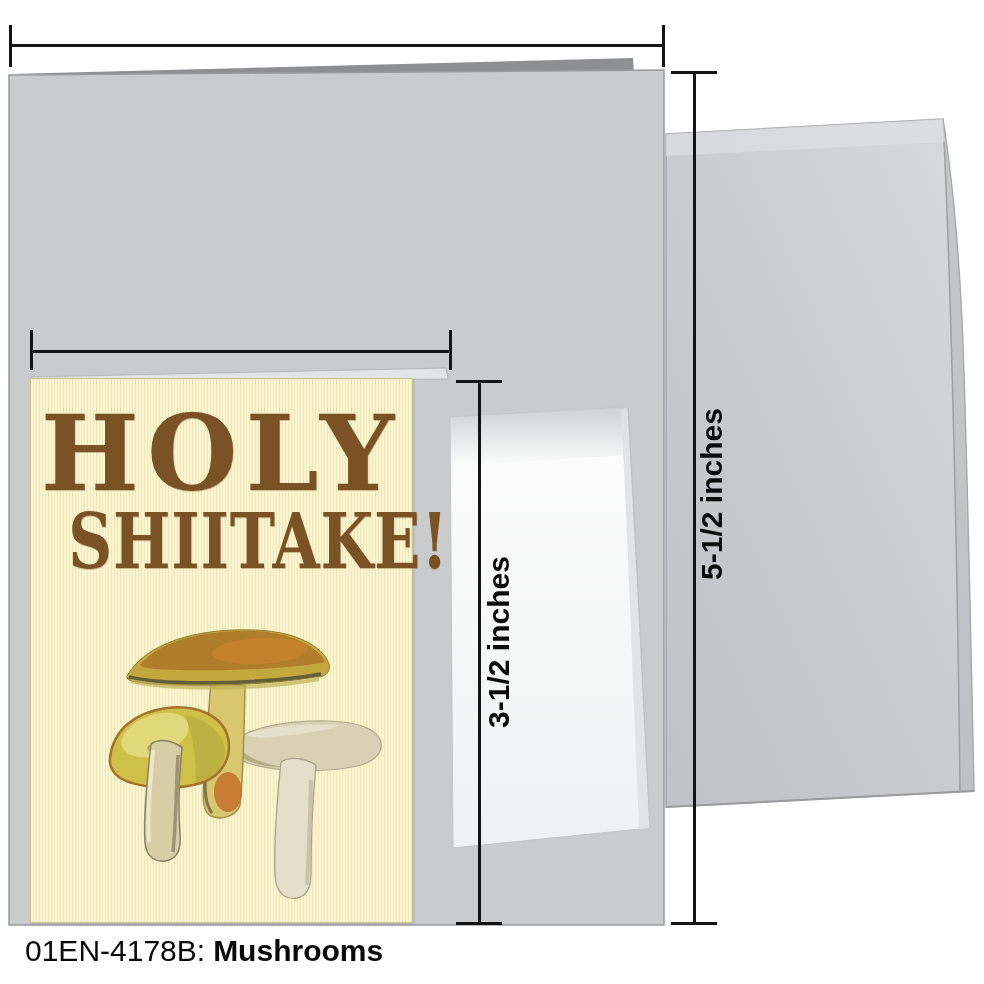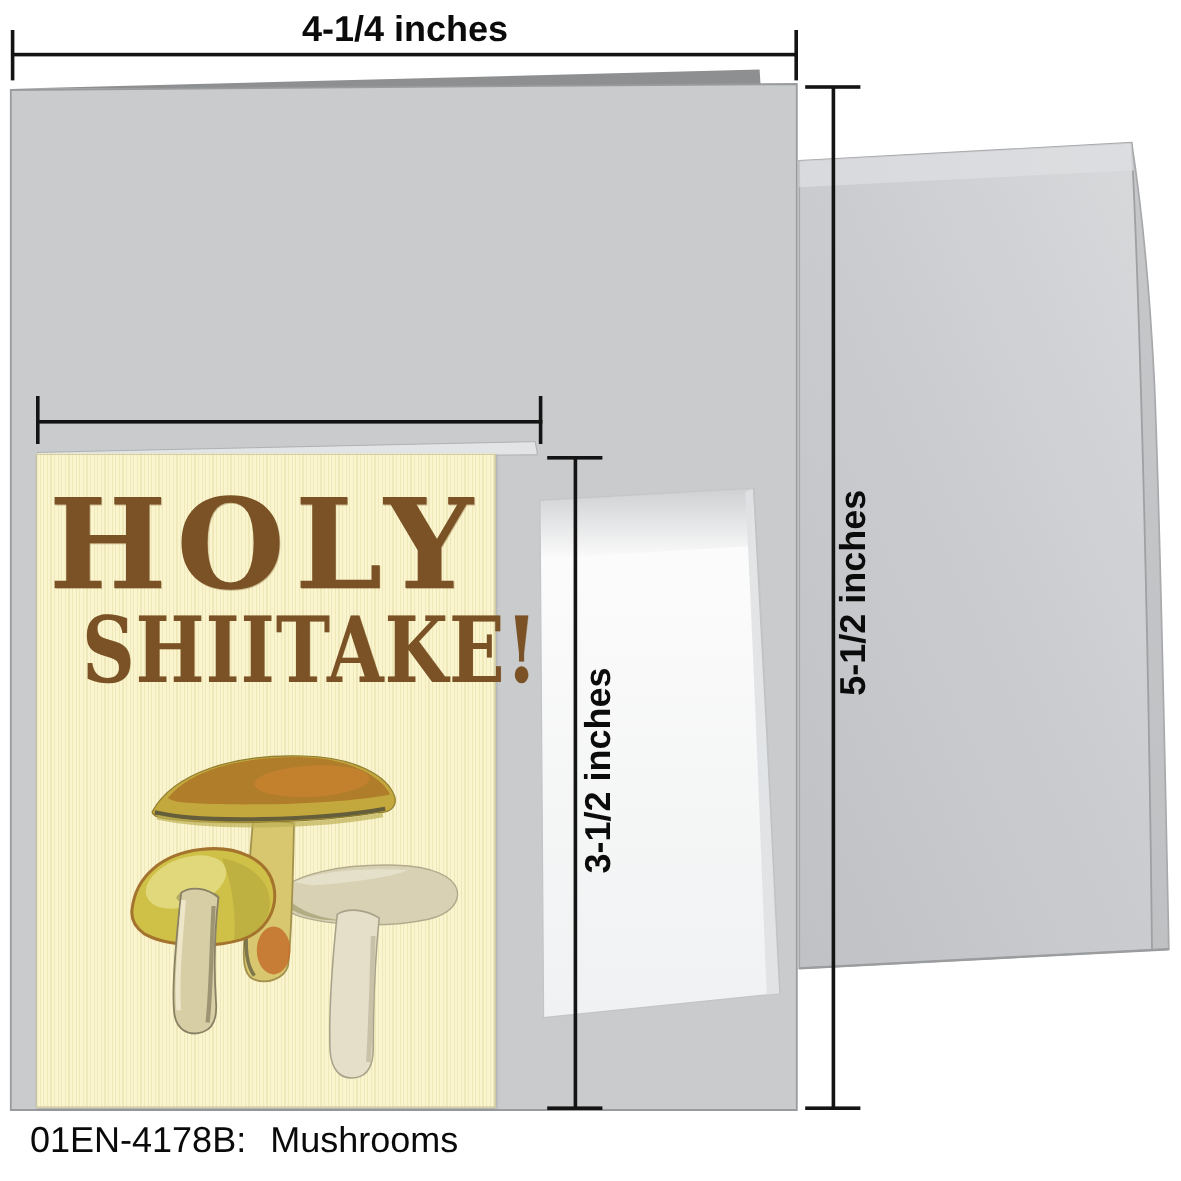--- a/index.html
+++ b/index.html
@@ -24,21 +24,21 @@
 
   
   .dim{position:absolute;background:#141414;z-index:3;}
   .dim-label{position:absolute;z-index:4;color:#0b0b0b;font-weight:700;font-size:30px;
     display:flex;align-items:center;justify-content:center;white-space:nowrap;}
   .rot{transform:rotate(-90deg);transform-origin:50% 50%;}
 
   .caption{position:absolute;left:25px;top:934px;z-index:4;font-size:30px;color:#0a0a0a;
     white-space:nowrap;}
   .caption .code{font-weight:400;}
-  .caption .name{font-weight:400;margin-left:20px;}
+  .caption .name{font-weight:700;margin-left:8px;}
 </style>
 </head>
 <body>
 
 <div class="scene">
 
   <svg class="bg-shapes" width="984" height="984" viewBox="0 0 984 984">
     <defs>
       <linearGradient id="gEnv" x1="0" y1="1" x2="1" y2="0">
         <stop offset="0" stop-color="#BFC1C4"></stop>
@@ -113,21 +113,20 @@
         <path d="M66,124 C62,160 58,200 60,222 C61,238 72,244 84,240 C93,237 96,228 95,215 C93,185 94,155 97,128 C88,120 74,118 66,124 Z" fill="#D7CEA5" stroke="#8A8164" stroke-width="1.5"></path>
         <path d="M68,130 C65,165 62,200 64,222" fill="none" stroke="#EFE9CD" stroke-width="4" opacity="0.9"></path>
         <path d="M93,135 C91,170 91,205 88,232" fill="none" stroke="#8F8666" stroke-width="3.5" opacity="0.8"></path>
       </g>
     </svg>
   </div>
 
   <div class="dim" style="left:10px;top:44px;width:655px;height:3px;"></div>
   <div class="dim" style="left:9px;top:25px;width:3px;height:42px;"></div>
   <div class="dim" style="left:662px;top:25px;width:3px;height:42px;"></div>
-  <div class="dim-label" style="left:10px;top:8px;width:655px;height:34px;">4-1/4 inches</div>
 
   <div class="dim" style="left:31px;top:350px;width:421px;height:3px;"></div>
   <div class="dim" style="left:30px;top:330px;width:3px;height:40px;"></div>
   <div class="dim" style="left:449px;top:330px;width:3px;height:40px;"></div>
 
   <div class="dim" style="left:478px;top:380px;width:3px;height:545px;"></div>
   <div class="dim" style="left:456px;top:380px;width:46px;height:3px;"></div>
   <div class="dim" style="left:456px;top:922px;width:46px;height:3px;"></div>
   <div class="dim-label rot" style="left:399px;top:623px;width:200px;height:38px;">3-1/2 inches</div>
 

